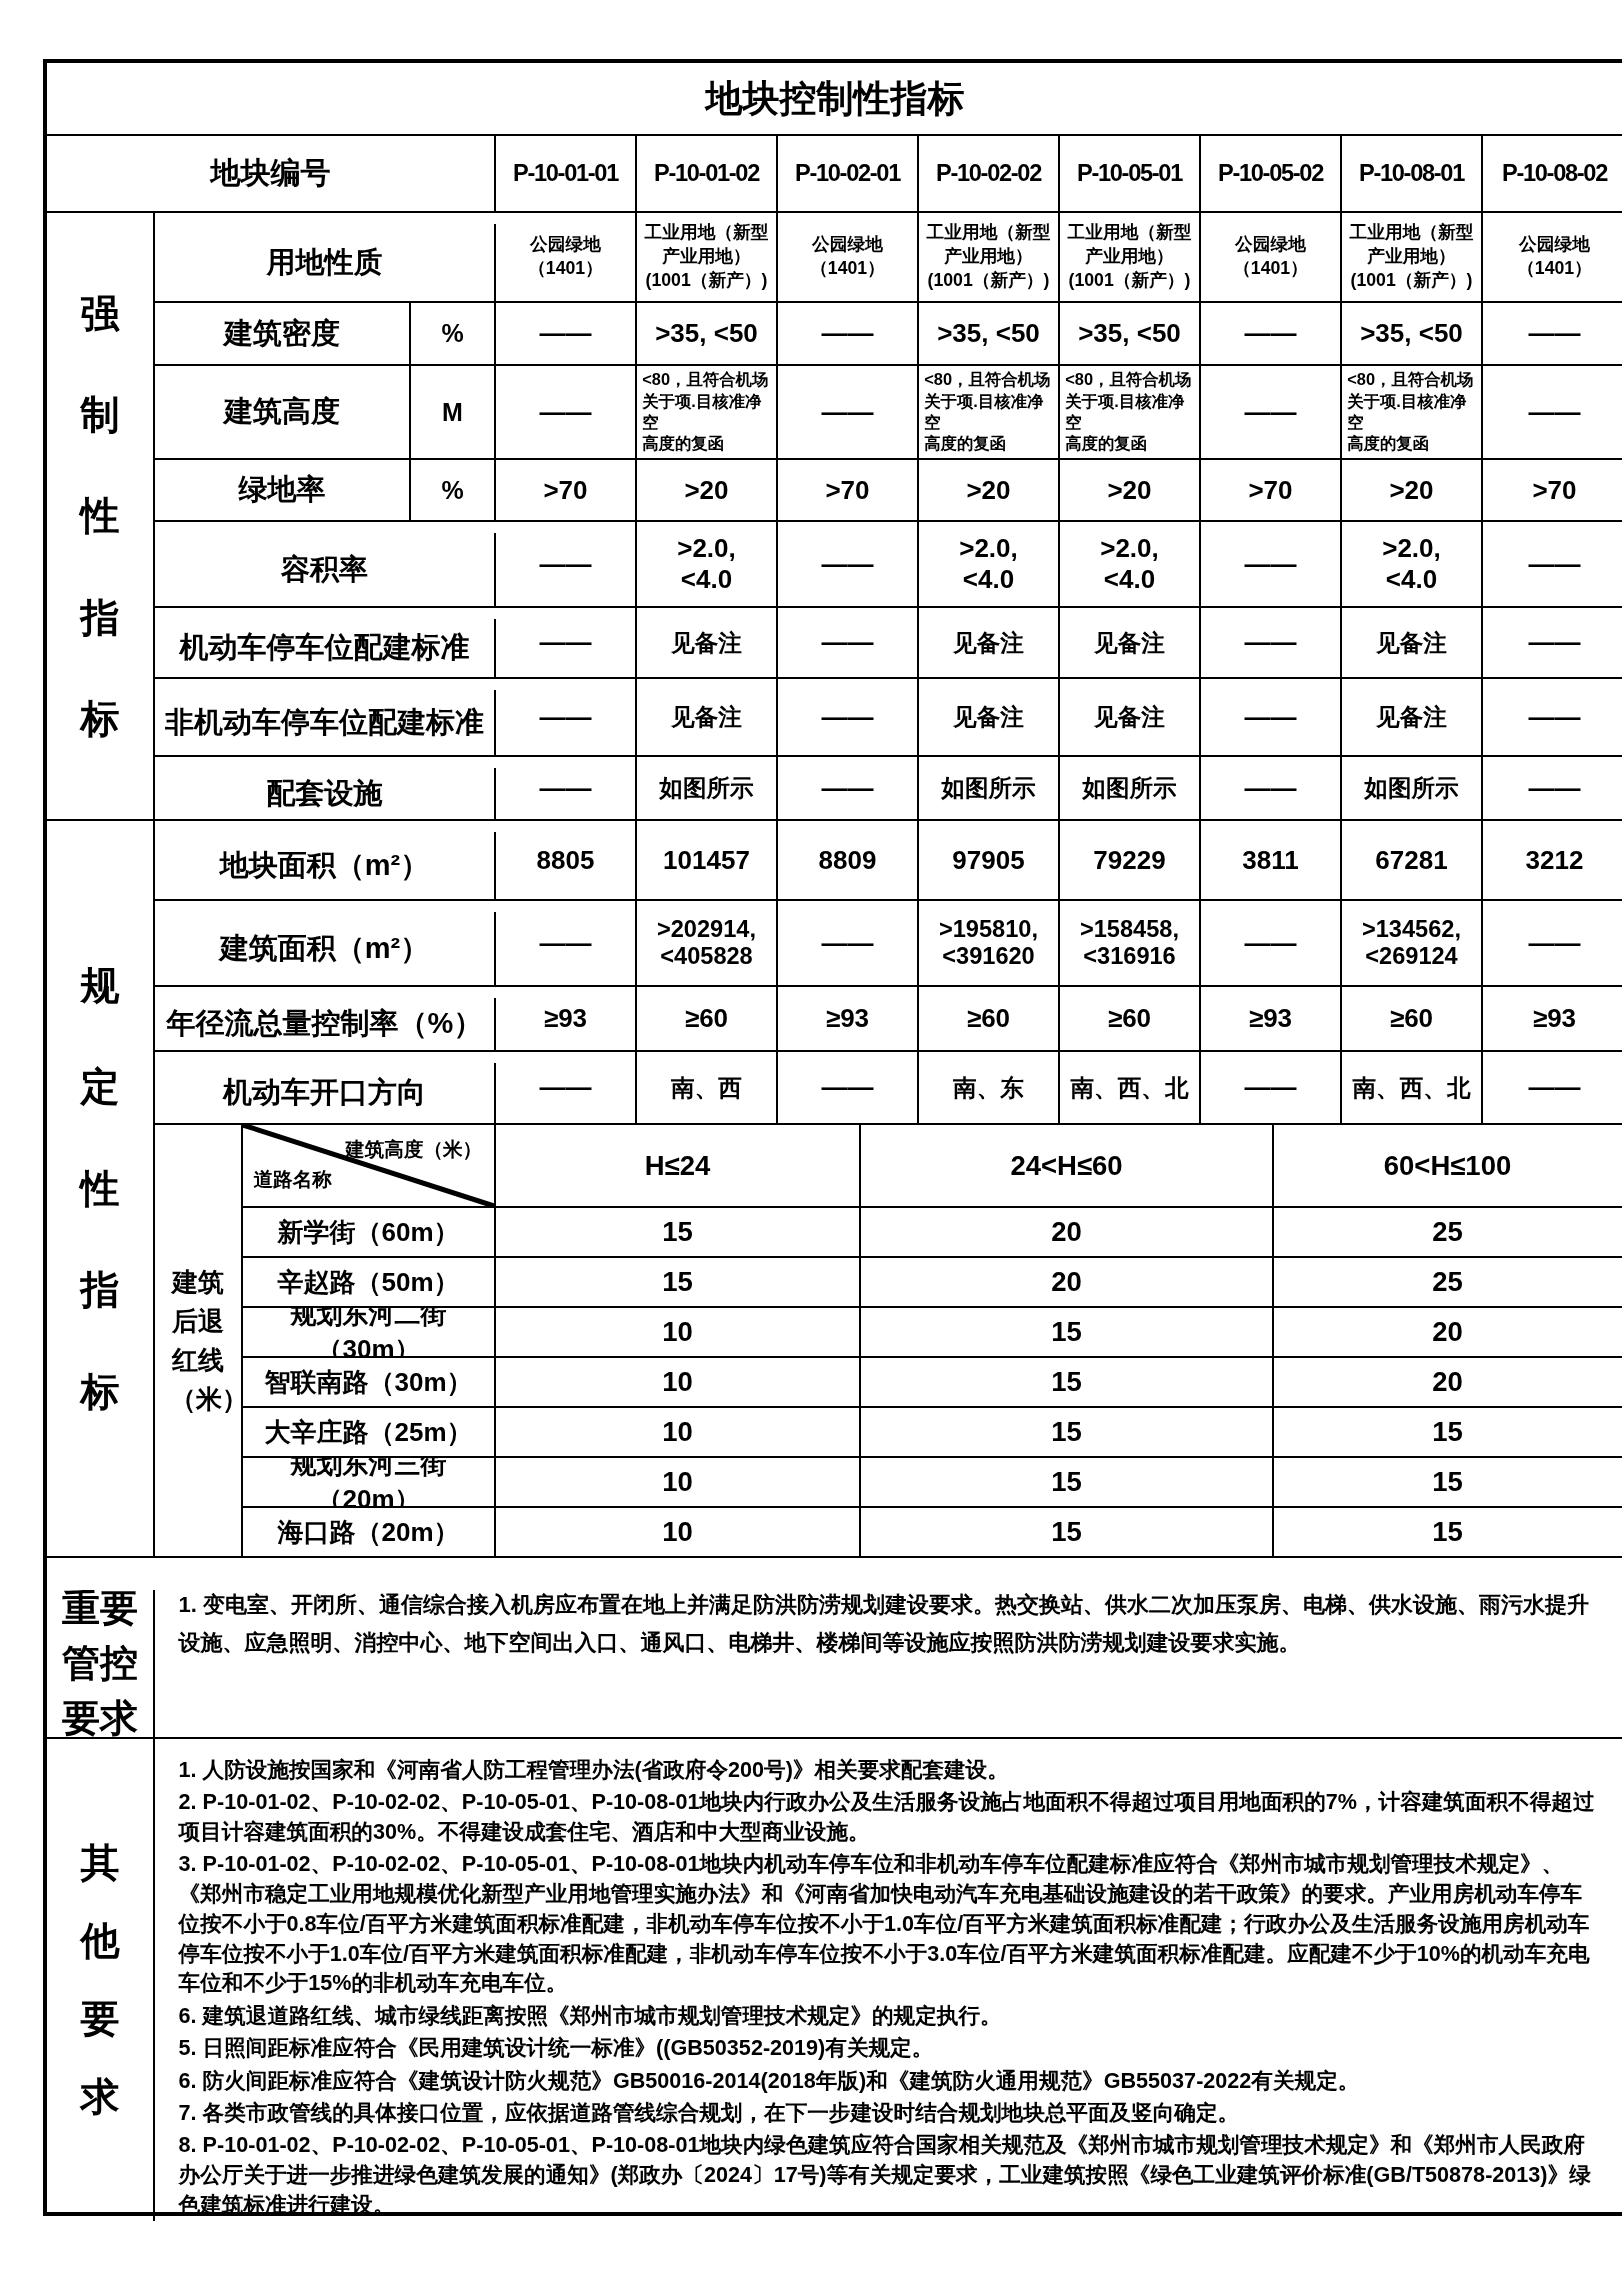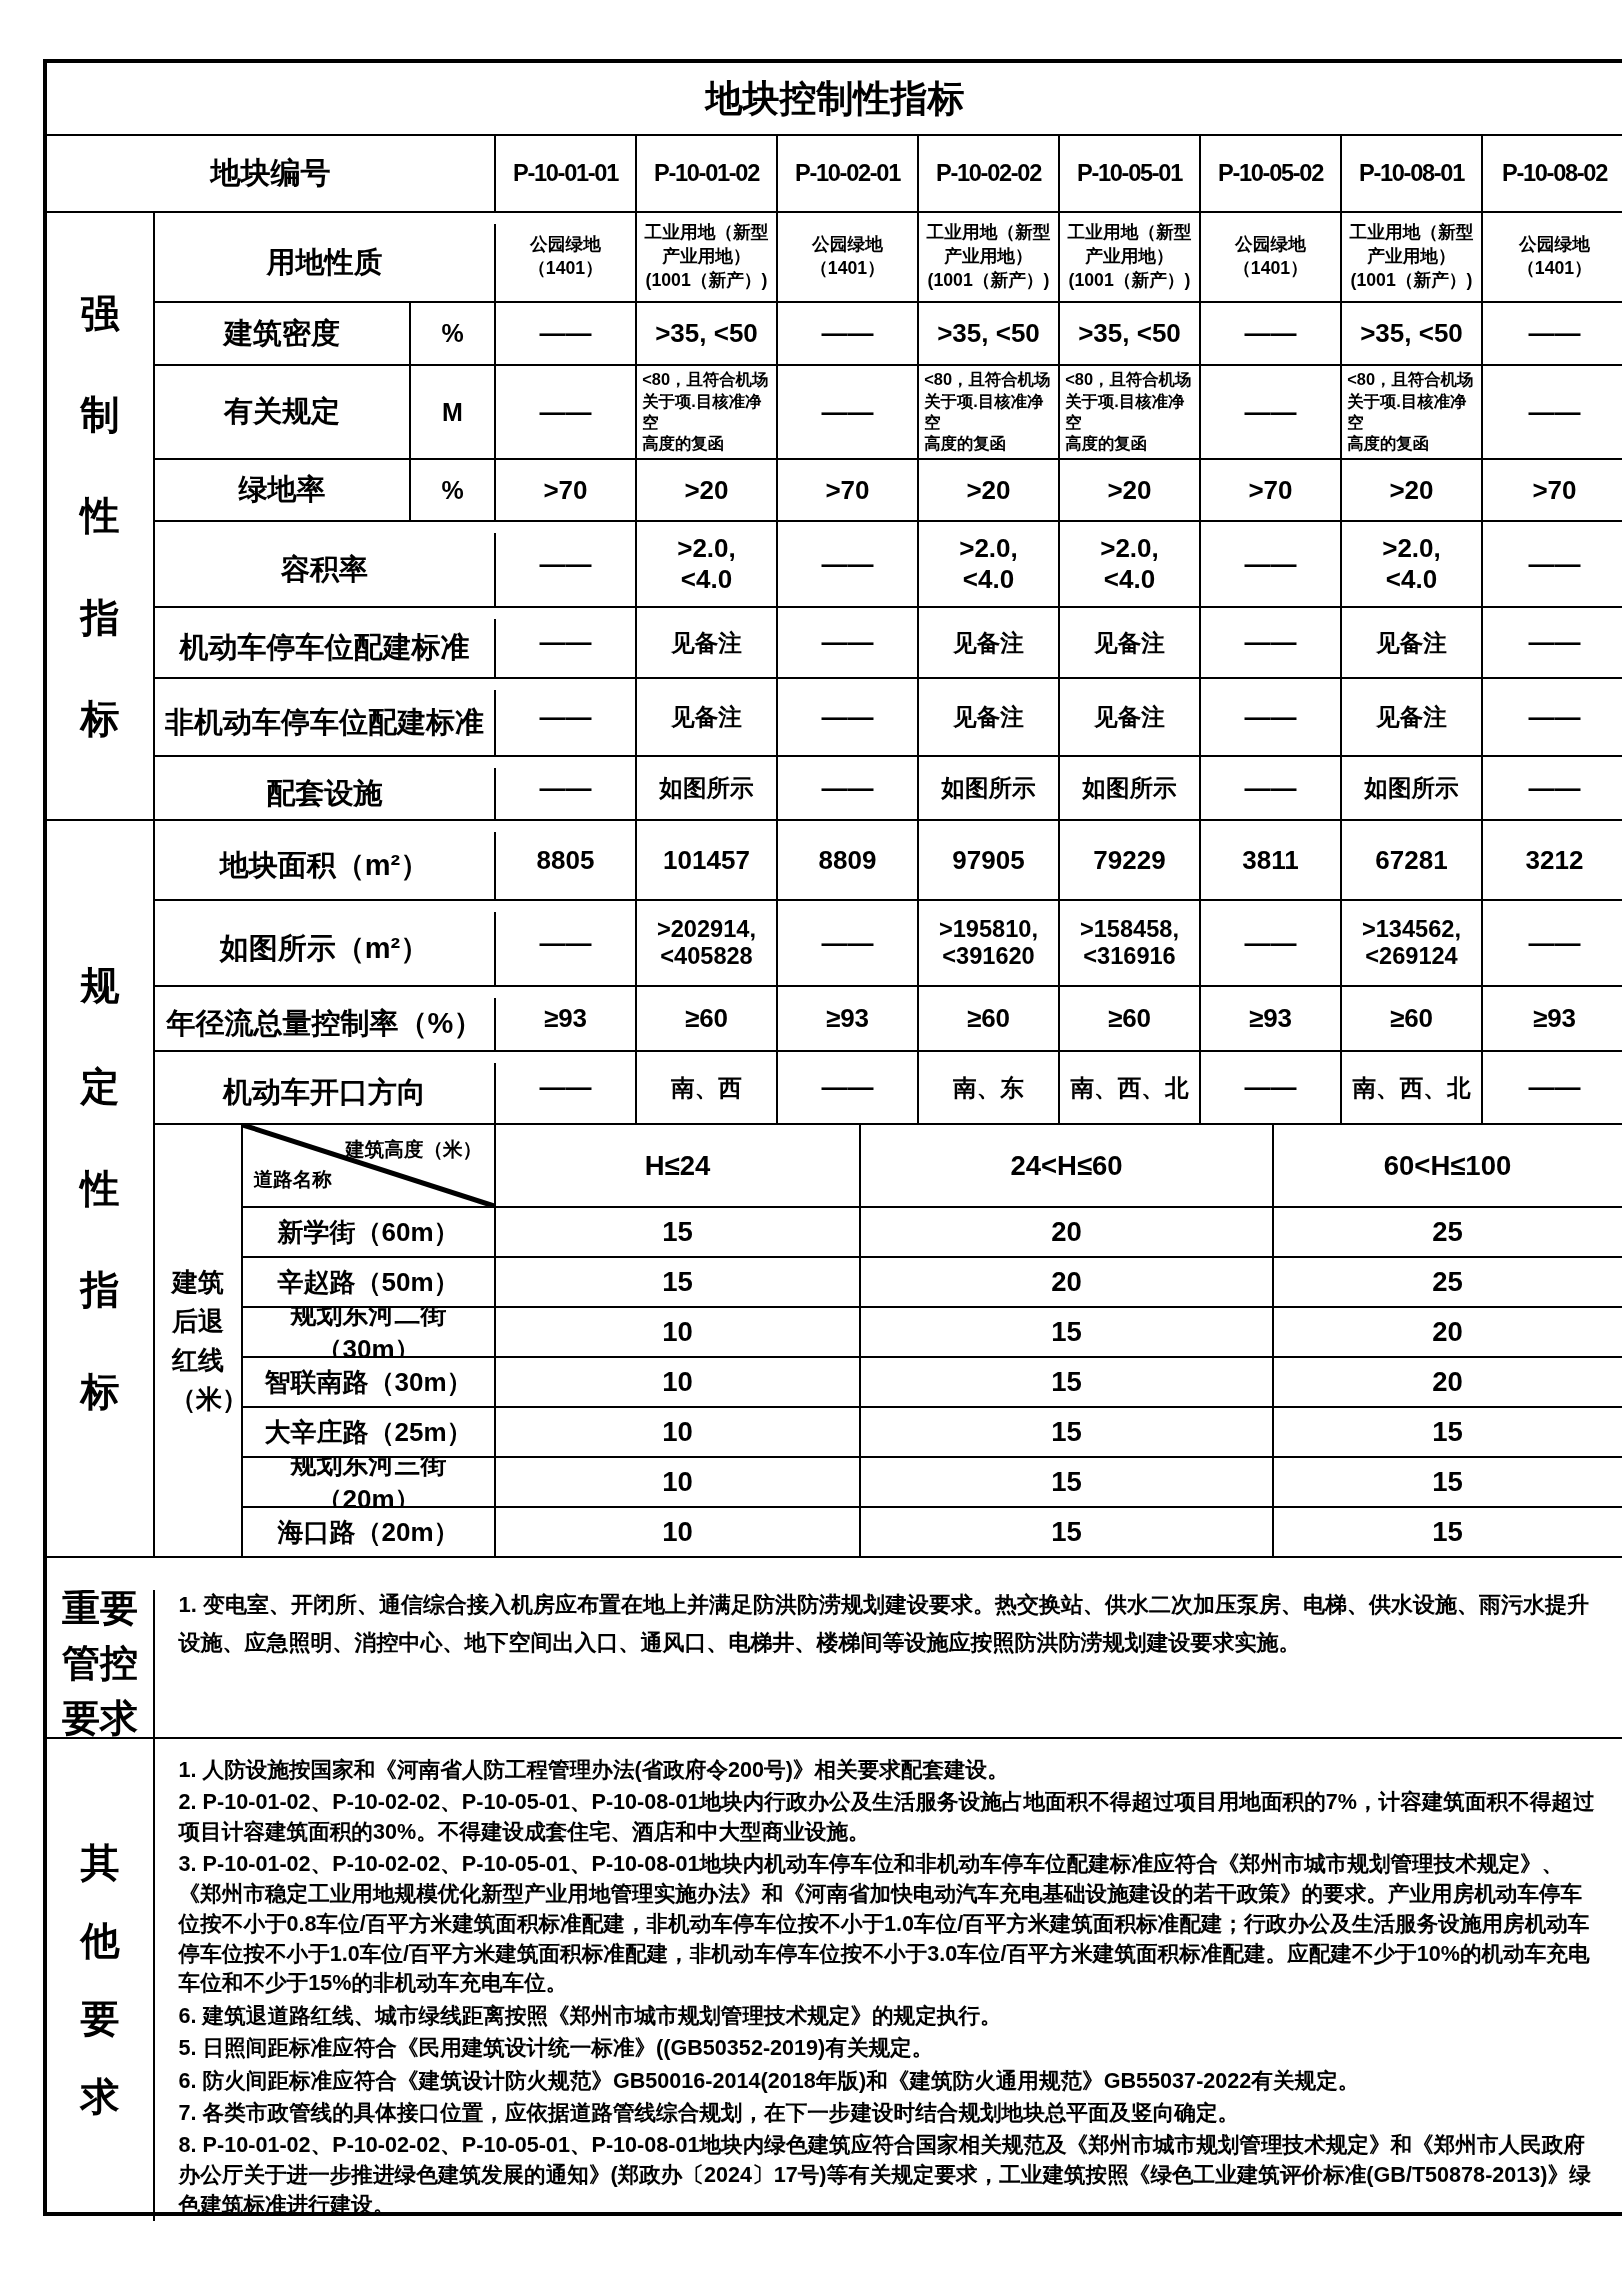--- a/index.html
+++ b/index.html
@@ -104,21 +104,21 @@
         <div class="c wd val">&gt;35, &lt;50</div>
         <div class="c wd val">——</div>
         <div class="c wd val">&gt;35, &lt;50</div>
         <div class="c wd val">&gt;35, &lt;50</div>
         <div class="c wd val">——</div>
         <div class="c wd val">&gt;35, &lt;50</div>
         <div class="c wd val last">——</div>
       </div>
 
       <div class="r" style="height:94px">
-        <div class="c wla lbl">有关规定</div>
+        <div class="c wla lbl">建筑高度</div>
         <div class="c wu unit">M</div>
         <div class="c wd val">——</div>
         <div class="c wd note">&lt;80，且符合机场
 关于项.目核准净空
 高度的复函</div>
         <div class="c wd val">——</div>
         <div class="c wd note">&lt;80，且符合机场
 关于项.目核准净空
 高度的复函</div>
         <div class="c wd note">&lt;80，且符合机场
@@ -209,21 +209,21 @@
         <div class="c wd val">101457</div>
         <div class="c wd val">8809</div>
         <div class="c wd val">97905</div>
         <div class="c wd val">79229</div>
         <div class="c wd val">3811</div>
         <div class="c wd val">67281</div>
         <div class="c wd val last">3212</div>
       </div>
 
       <div class="r" style="height:86px">
-        <div class="c wl lbl">如图所示（m²）</div>
+        <div class="c wl lbl">建筑面积（m²）</div>
         <div class="c wd val">——</div>
         <div class="c wd v36 val">&gt;202914,
 &lt;405828</div>
         <div class="c wd val">——</div>
         <div class="c wd v36 val">&gt;195810,
 &lt;391620</div>
         <div class="c wd v36 val">&gt;158458,
 &lt;316916</div>
         <div class="c wd val">——</div>
         <div class="c wd v36 val">&gt;134562,

